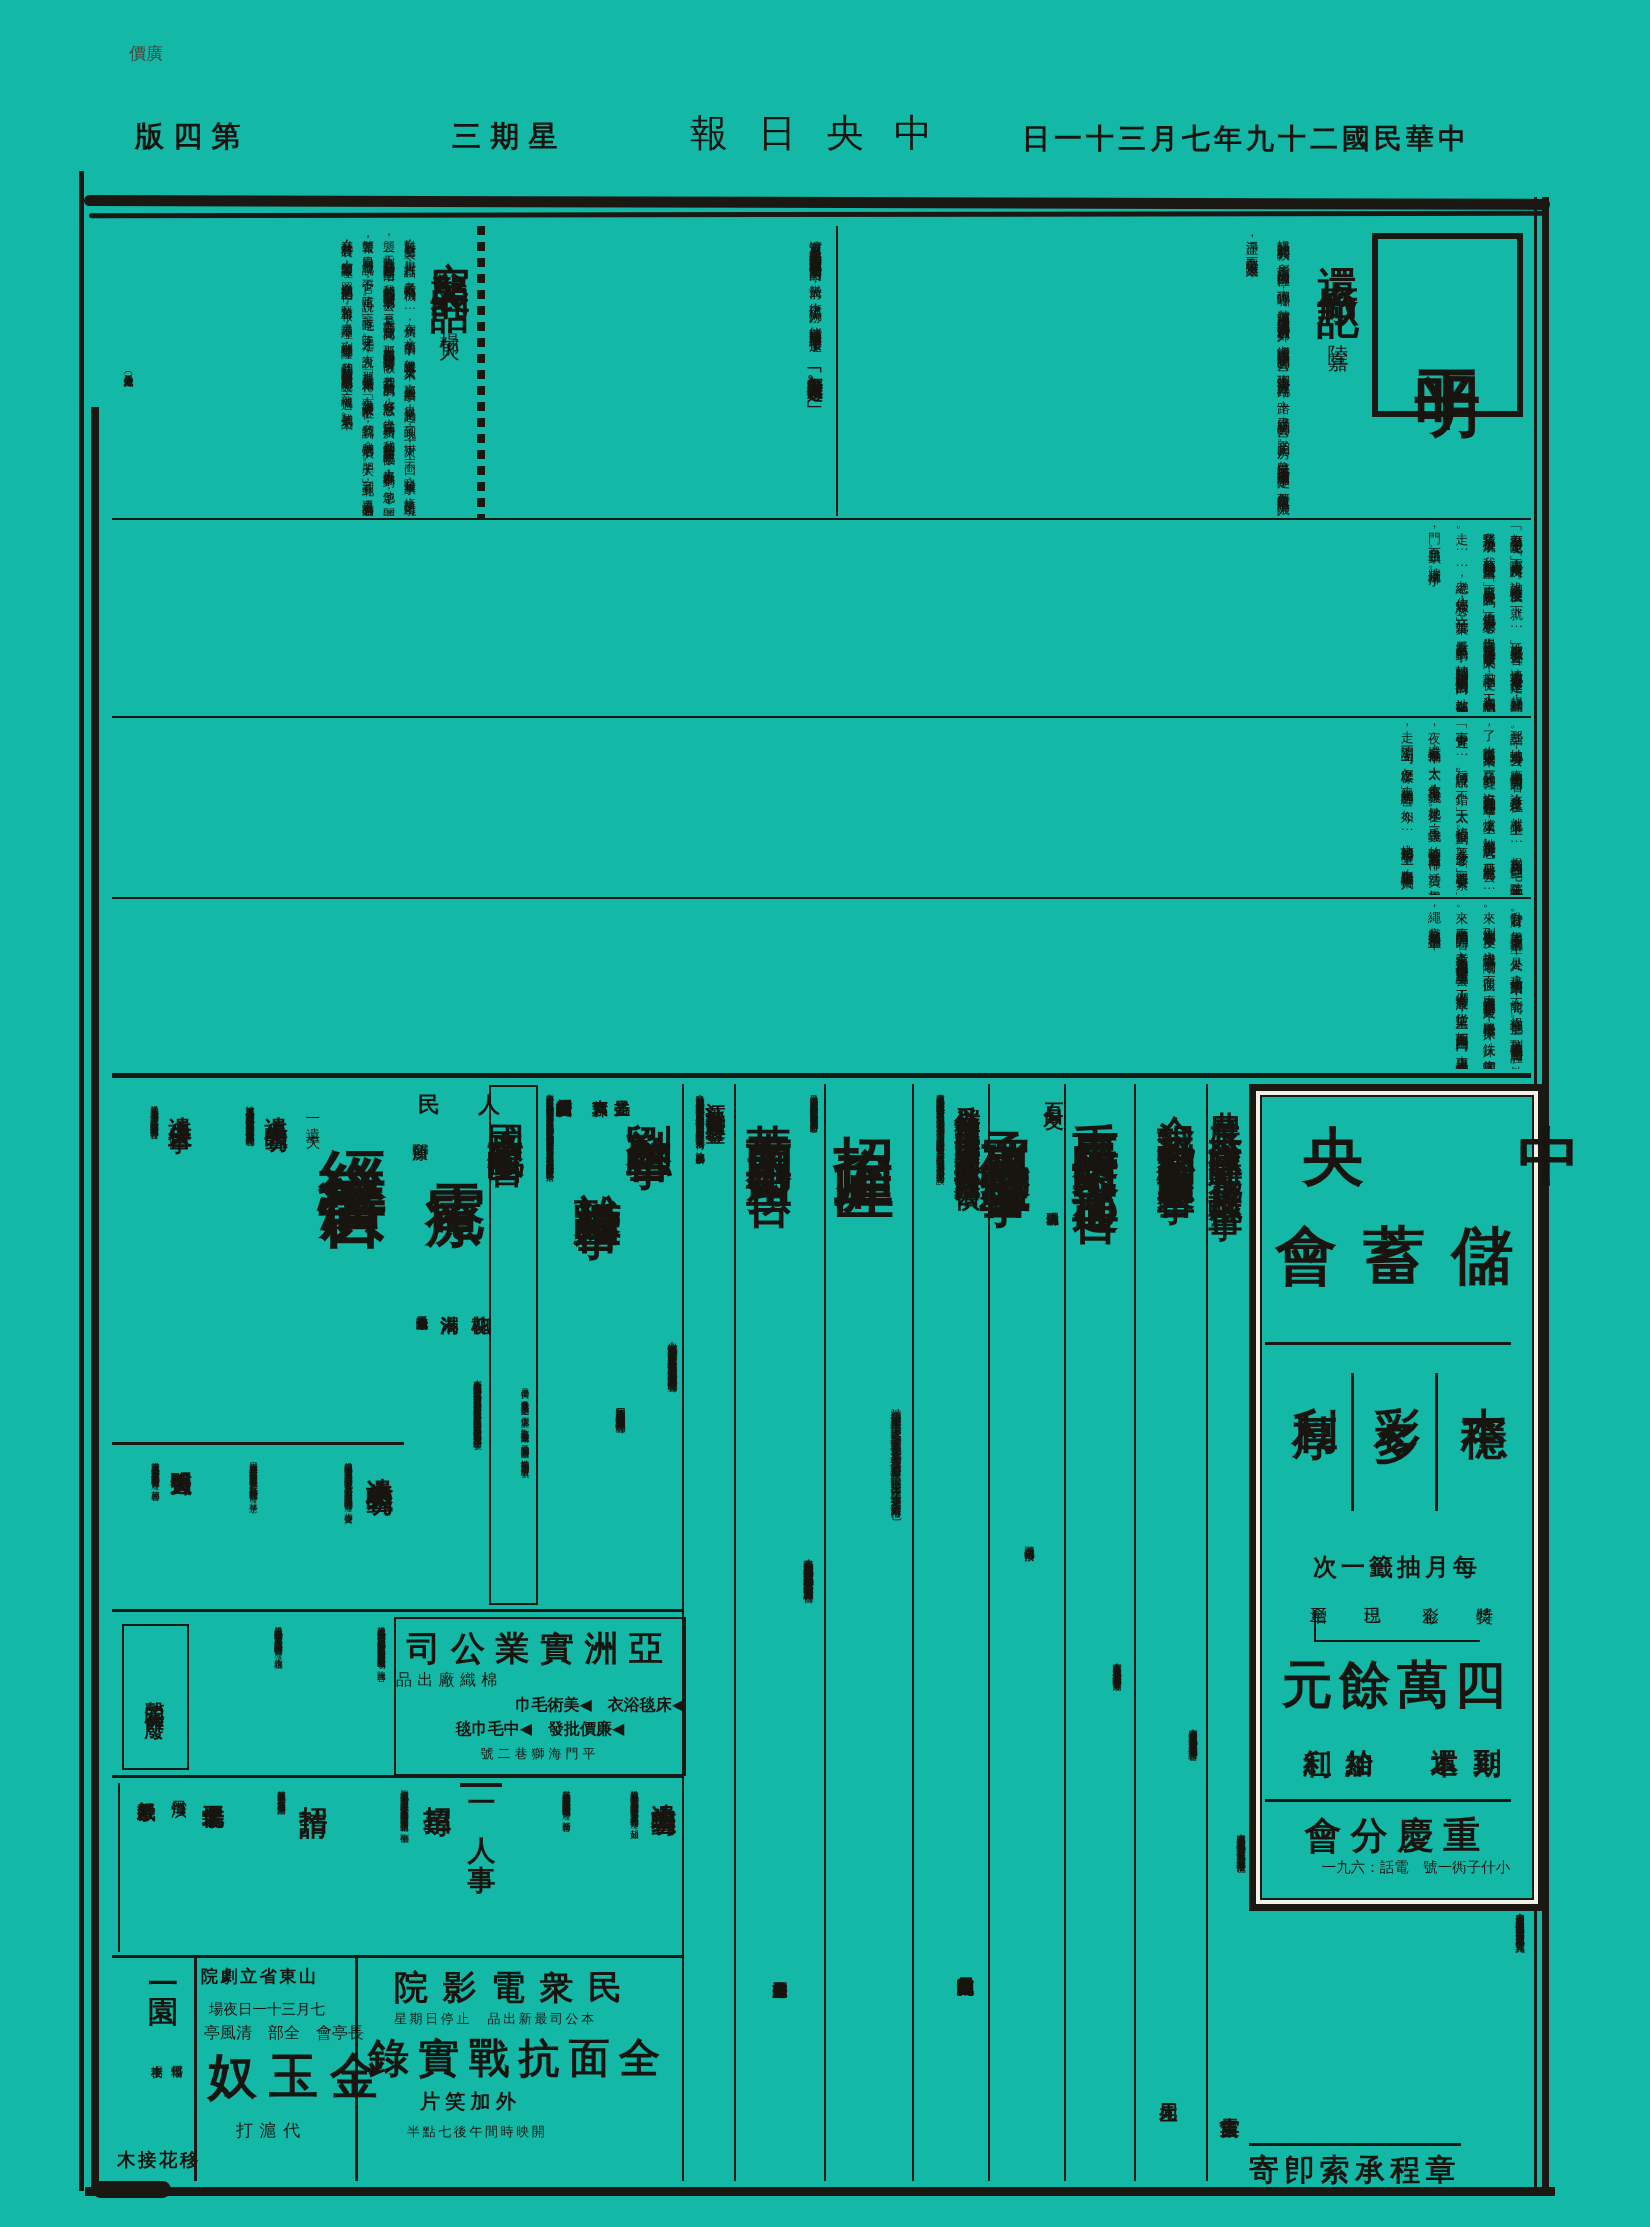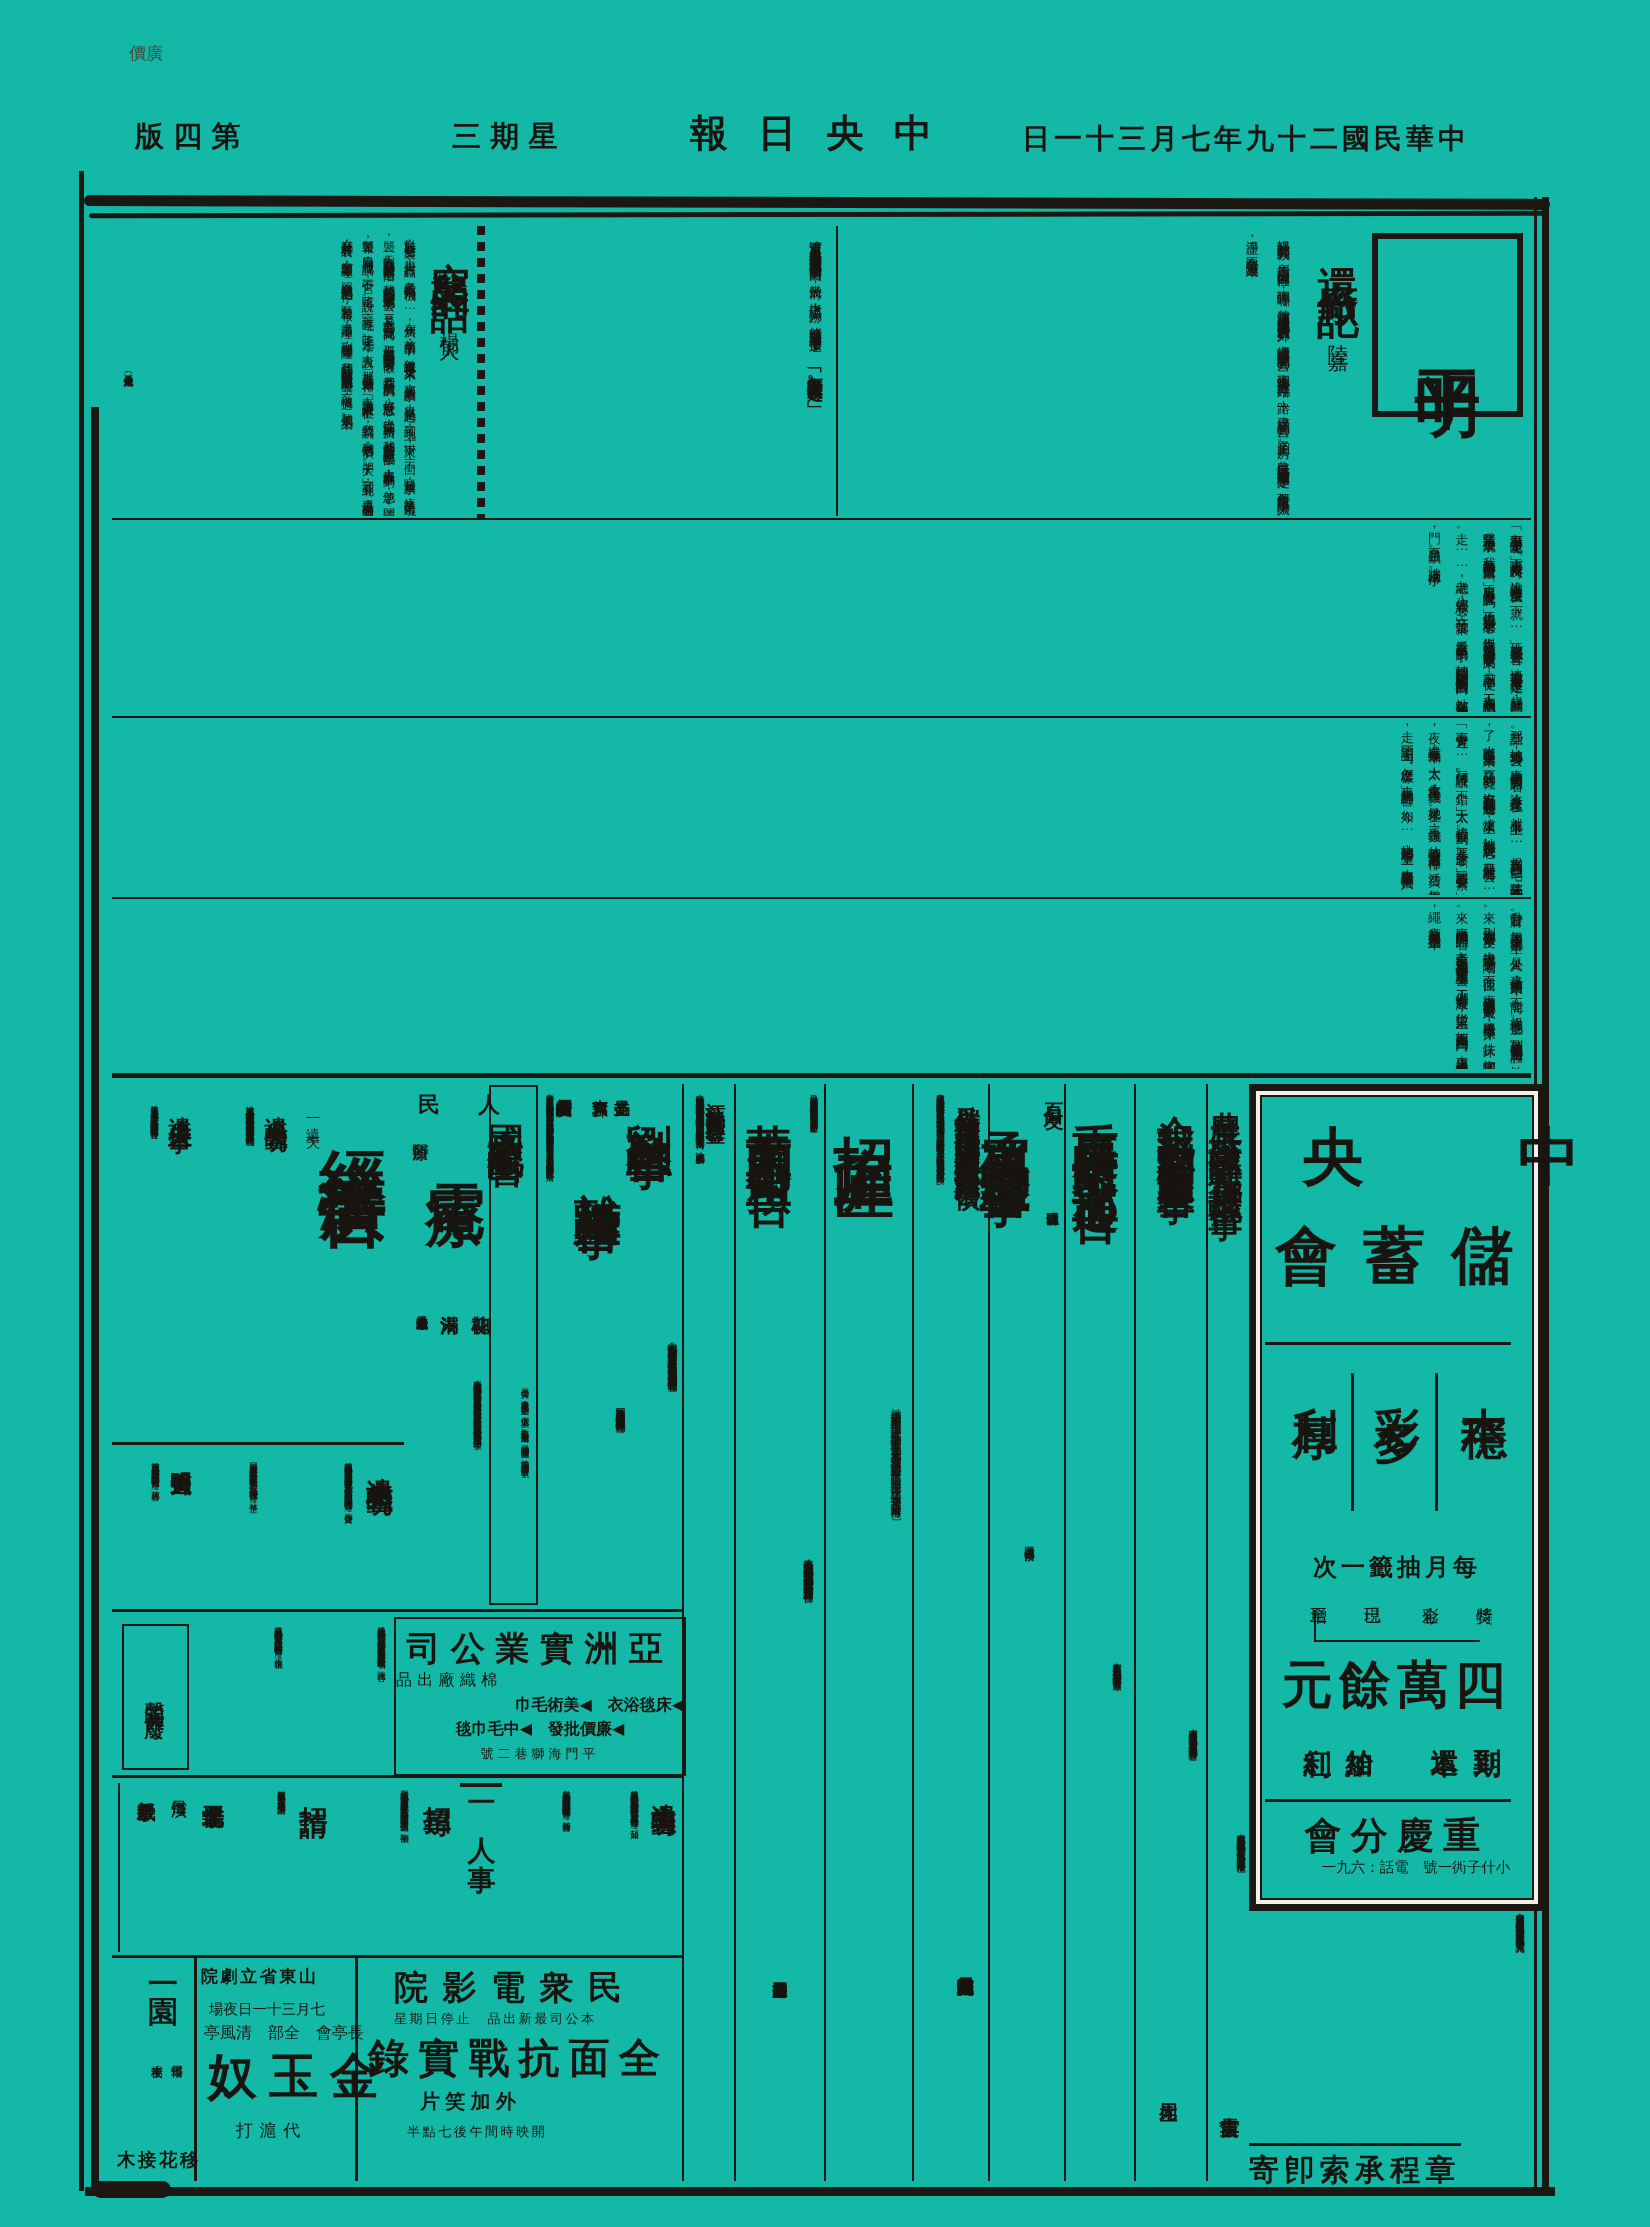--- a/index.html
+++ b/index.html
@@ -21,21 +21,21 @@
 <div class="page">
 
   <div class="abs rule" style="left:79px;top:171px;width:5.3px;height:2020px;"></div>
   <div class="abs rule" style="left:91px;top:407px;width:8px;height:1783px;"></div>
   <div class="abs rule" style="left:1534px;top:197px;width:2.6px;height:1994px;"></div>
   <div class="abs rule" style="left:1542px;top:197px;width:6.6px;height:1994px;"></div>
 
   <div class="abs h" style="left:129px;top:42px;font-size:17px;color:#4a453c;">價廣</div>
   <div class="abs h" style="left:135px;top:117px;font-size:29px;font-weight:bold;letter-spacing:9.2px;">版四第</div>
   <div class="abs h" style="left:452px;top:117px;font-size:29px;font-weight:bold;letter-spacing:9.2px;">三期星</div>
-  <div class="abs h" style="left:690px;top:108px;font-size:38px;font-weight:bold;letter-spacing:30px;">報日央中</div>
+  <div class="abs h" style="left:690px;top:108px;font-size:38px;font-weight:normal;letter-spacing:30px;">報日央中</div>
   <div class="abs h" style="left:1022px;top:120px;font-size:28px;font-weight:bold;letter-spacing:4px;">日一十三月七年九十二國民華中</div>
 
   <div class="abs rule" style="left:84px;top:197px;width:1466px;height:10.5px;border-radius:5.3px;transform:rotate(0.15deg);"></div>
   <div class="abs rule" style="left:89px;top:212px;width:1458px;height:5.3px;border-radius:2.6px;transform:rotate(-0.1deg);"></div>
 
   <div class="abs" style="left:1372px;top:233px;width:139px;height:172px;border:6px solid #1b1813;display:flex;align-items:center;justify-content:center;">
     <span class="v bold" style="font-size:66px;line-height:1;letter-spacing:6.6px;">平明</span>
   </div>
 
   <div class="abs v" style="left:1303px;top:233px;width:63px;height:460px;">

